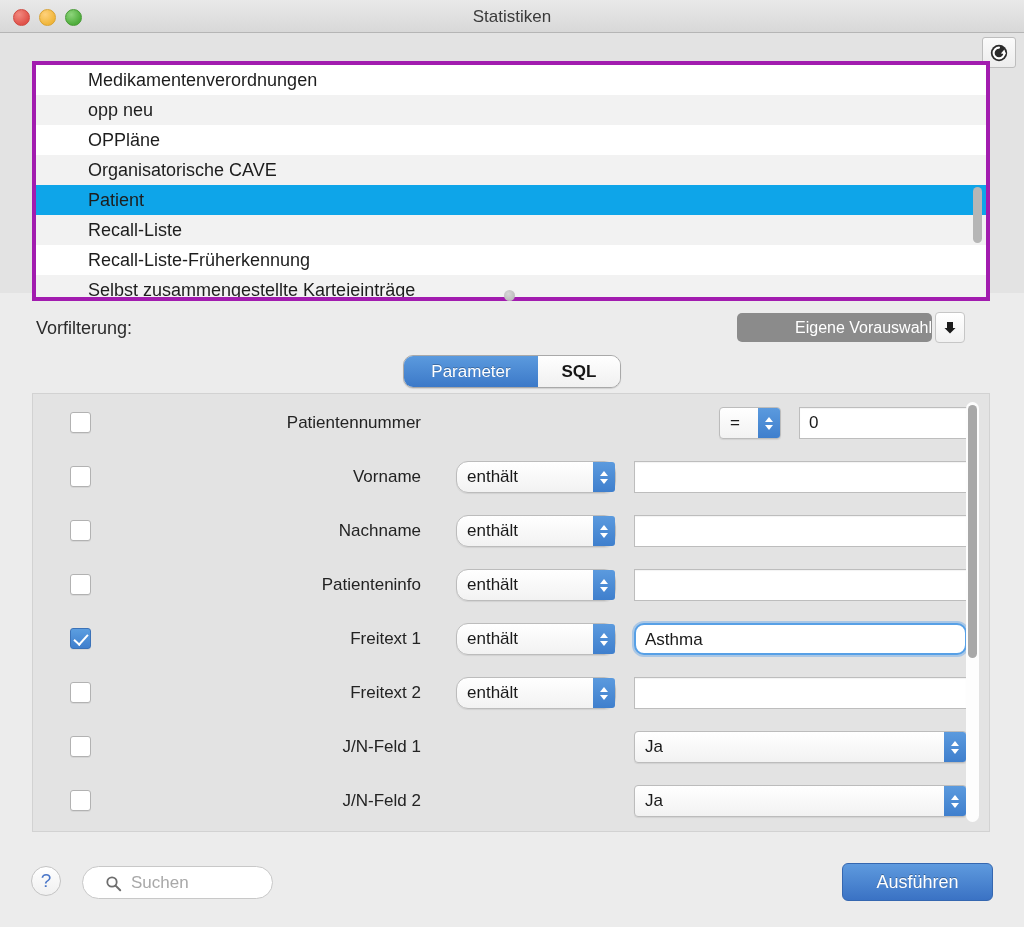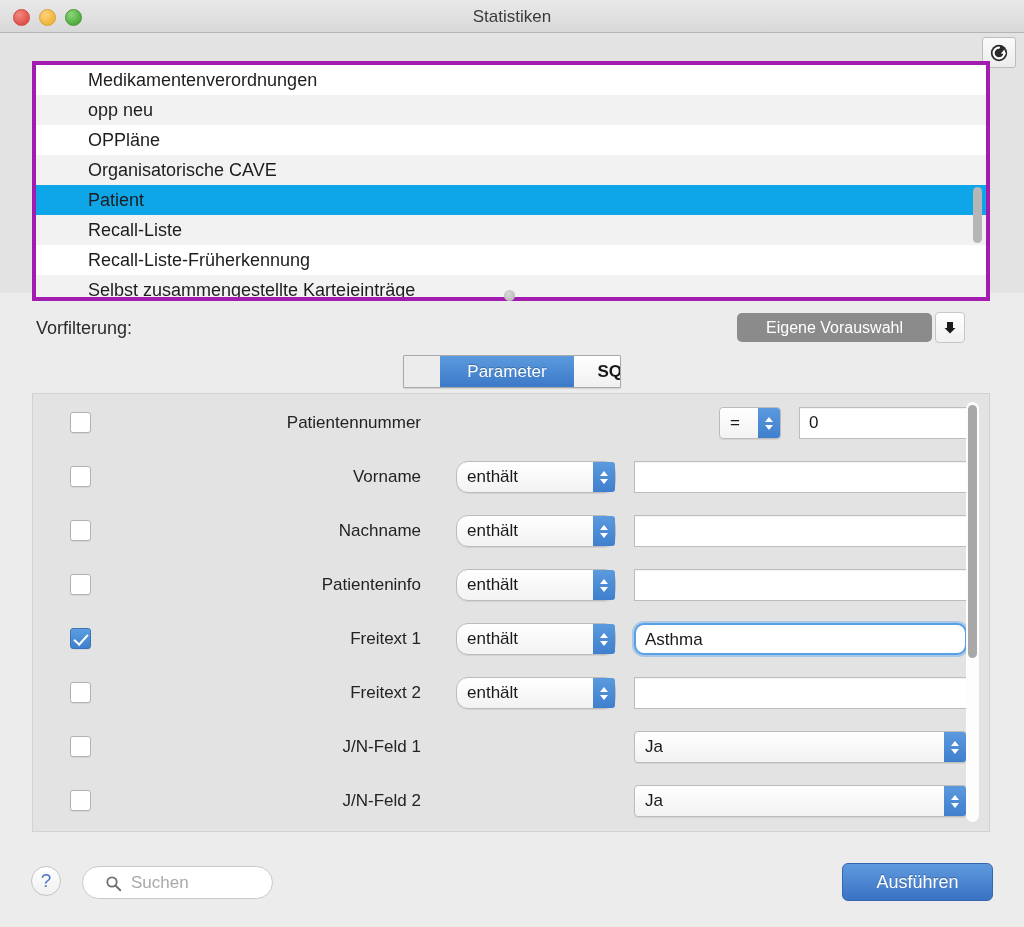--- a/index.html
+++ b/index.html
@@ -107,44 +107,43 @@
     font-size: 18px; color: #2b2b2b;
   }
   #vorauswahl-pill {
     position: absolute; left: 737px; top: 313px;
     width: 195px; height: 29px;
     background: #8b8b8b;
     border-radius: 5px;
     color: #ffffff;
     font-size: 16px;
     line-height: 29px;
-    text-align: center;
+    text-align: right;
     box-sizing: border-box;
   }
   #vorauswahl-menu-btn {
     position: absolute; left: 935px; top: 312px;
     width: 30px; height: 31px;
     background: linear-gradient(to bottom, #ffffff, #f1f1f1);
     border: 1px solid #c6c6c6;
     border-radius: 4px;
     display: flex; align-items: center; justify-content: center;
     box-sizing: border-box;
   }
 
   
   #tabs {
     position: absolute; left: 403px; top: 355px;
     width: 218px; height: 33px;
-    border-radius: 1px;
+    border-radius: 10px;
     overflow: hidden;
     border: 1px solid #a9a9a9;
     box-sizing: border-box;
     display: flex;
     box-shadow: 0 1px 1px rgba(0,0,0,.12);
-    padding-left: 36px;
   }
   .tab {
     flex: 0 0 auto;
     line-height: 31px;
     text-align: center;
     font-size: 17px;
     box-sizing: border-box;
   }
   .tab.active {
     width: 134px;

